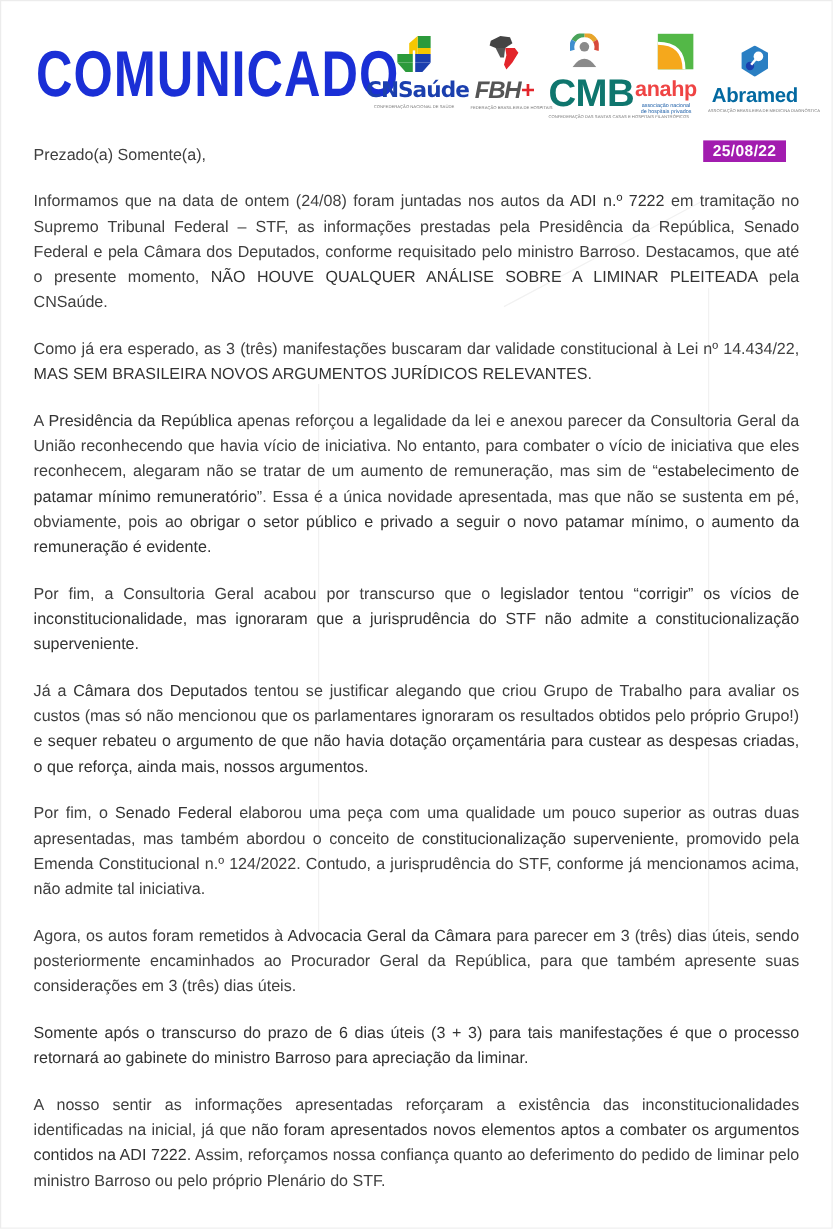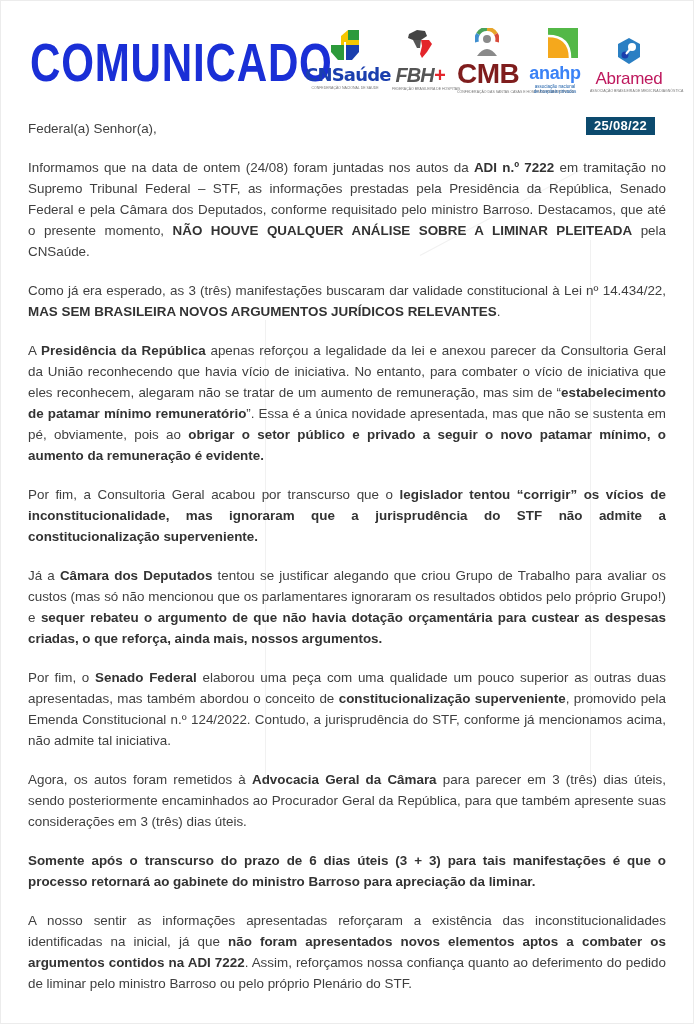--- a/index.html
+++ b/index.html
@@ -34,46 +34,46 @@
   .logo-cnsaude .mark { width: 28px; height: 30px; margin-top: 2px; }
   .logo-cnsaude .name { color: #1b3fae; font-size: 18px; margin-top: 2px; font-family: "DejaVu Sans", sans-serif; letter-spacing: -0.8px; }
   
   .logo-fbh { left: 392px; width: 56px; }
   .logo-fbh .mark { width: 30px; height: 32px; }
   .logo-fbh .name { font-size: 20px; font-style: italic; color: #555; letter-spacing: -1px; margin-top: 1px; }
   .logo-fbh .name .plus { color: #e3252b; }
   
   .logo-cmb { left: 457px; width: 60px; }
   .logo-cmb .mark { width: 24px; height: 28px; }
-  .logo-cmb .name { font-size: 28px; color: #7f1d1d; letter-spacing: -0.5px; }
+  .logo-cmb .name { font-size: 32px; color: #0f766e; letter-spacing: -0.5px; }
   
   .logo-anahp { left: 527px; width: 56px; }
   .logo-anahp .mark { width: 30px; height: 30px; margin-left: 16px; }
-  .logo-anahp .name { font-size: 18px; color: #3b82f6; margin-top: 2px; letter-spacing: -0.3px; }
+  .logo-anahp .name { font-size: 18px; color: #ef4444; margin-top: 2px; letter-spacing: -0.3px; }
   .logo-anahp .sub { font-size: 4.5px; line-height: 5px; color: #1d5fa8; }
   
   .logo-abramed { left: 590px; width: 78px; }
   .logo-abramed .mark { width: 24px; height: 26px; margin-top: 10px; }
-  .logo-abramed .name { font-size: 17px; color: #be185d; font-weight: 400; margin-top: 2px; letter-spacing: -0.3px; }
+  .logo-abramed .name { font-size: 17px; color: #0369a1; font-weight: 700; margin-top: 2px; letter-spacing: -0.3px; }
 
   .date-badge {
     position: absolute; left: 586px; top: 117px;
-    background: #0c4a6e; color: #ffffff;
+    background: #a21caf; color: #ffffff;
     font-size: 13px; font-weight: 700; line-height: 18px;
     padding: 0 8px; letter-spacing: 0.3px;
   }
 
   .body-text {
     position: absolute; left: 28px; top: 118px; width: 638px;
     font-family: "Liberation Sans", sans-serif;
     font-size: 13.4px; line-height: 21px; color: #3f3f3f;
   }
   .body-text p { margin: 0 0 18px 0; text-align: justify; }
   .body-text p.salutation { margin-bottom: 18px; text-align: left; }
-  .body-text b { color: #333; font-weight: 700; }
+  .body-text b { color: #333; font-weight: 400; }
 </style>
 </head>
 <body>
 
 <div class="page-border"></div>
 
 <div class="bg-line" style="left:590px;top:240px;width:1px;height:560px;"></div>
 <div class="bg-line" style="left:265px;top:320px;width:1px;height:460px;"></div>
 <div class="bg-line" style="left:420px;top:255px;width:190px;height:1px;transform:rotate(-28deg);transform-origin:left center;"></div>
 
@@ -137,21 +137,21 @@
       <line x1="9" y1="16" x2="14" y2="10" stroke="#ffffff" stroke-width="2"></line>
     </svg>
     <span class="name">Abramed</span>
     <span class="sub">ASSOCIAÇÃO BRASILEIRA DE MEDICINA DIAGNÓSTICA</span>
   </div>
 </div>
 
 <div class="date-badge">25/08/22</div>
 
 <div class="body-text">
-  <p class="salutation">Federal(a) Senhor(a),</p>
+  <p class="salutation">Prezado(a) Somente(a),</p>
   <div id="paragraphs">
       <p><span>Informamos que na data de ontem (24/08) foram juntadas nos autos da </span><b>ADI n.º 7222</b><span> em tramitação no Supremo Tribunal Federal – STF, as informações prestadas pela Presidência da República, Senado Federal e pela Câmara dos Deputados, conforme requisitado pelo ministro Barroso. Destacamos, que até o presente momento, </span><b>NÃO HOUVE QUALQUER ANÁLISE SOBRE A LIMINAR PLEITEADA</b><span> pela CNSaúde.</span></p>
       <p><span>Como já era esperado, as 3 (três) manifestações buscaram dar validade constitucional à Lei nº 14.434/22, </span><b>MAS SEM BRASILEIRA NOVOS ARGUMENTOS JURÍDICOS RELEVANTES</b><span>.</span></p>
       <p><span>A </span><b>Presidência da República</b><span> apenas reforçou a legalidade da lei e anexou parecer da Consultoria Geral da União reconhecendo que havia vício de iniciativa. No entanto, para combater o vício de iniciativa que eles reconhecem, alegaram não se tratar de um aumento de remuneração, mas sim de “</span><b>estabelecimento de patamar mínimo remuneratório</b><span>”. Essa é a única novidade apresentada, mas que não se sustenta em pé, obviamente, pois ao </span><b>obrigar o setor público e privado a seguir o novo patamar mínimo, o aumento da remuneração é evidente.</b></p>
       <p><span>Por fim, a Consultoria Geral acabou por transcurso que o </span><b>legislador tentou “corrigir” os vícios de inconstitucionalidade, mas ignoraram que a jurisprudência do STF não admite a constitucionalização superveniente.</b></p>
       <p><span>Já a </span><b>Câmara dos Deputados</b><span> tentou se justificar alegando que criou Grupo de Trabalho para avaliar os custos (mas só não mencionou que os parlamentares ignoraram os resultados obtidos pelo próprio Grupo!) e </span><b>sequer rebateu o argumento de que não havia dotação orçamentária para custear as despesas criadas, o que reforça, ainda mais, nossos argumentos.</b></p>
       <p><span>Por fim, o </span><b>Senado Federal</b><span> elaborou uma peça com uma qualidade um pouco superior as outras duas apresentadas, mas também abordou o conceito de </span><b>constitucionalização superveniente</b><span>, promovido pela Emenda Constitucional n.º 124/2022. Contudo, a jurisprudência do STF, conforme já mencionamos acima, não admite tal iniciativa.</span></p>
       <p><span>Agora, os autos foram remetidos à </span><b>Advocacia Geral da Câmara</b><span> para parecer em 3 (três) dias úteis, sendo posteriormente encaminhados ao Procurador Geral da República, para que também apresente suas considerações em 3 (três) dias úteis.</span></p>
       <p><b>Somente após o transcurso do prazo de 6 dias úteis (3 + 3) para tais manifestações é que o processo retornará ao gabinete do ministro Barroso para apreciação da liminar.</b></p>
       <p><span>A nosso sentir as informações apresentadas reforçaram a existência das inconstitucionalidades identificadas na inicial, já que </span><b>não foram apresentados novos elementos aptos a combater os argumentos contidos na ADI 7222</b><span>. Assim, reforçamos nossa confiança quanto ao deferimento do pedido de liminar pelo ministro Barroso ou pelo próprio Plenário do STF.</span></p>

